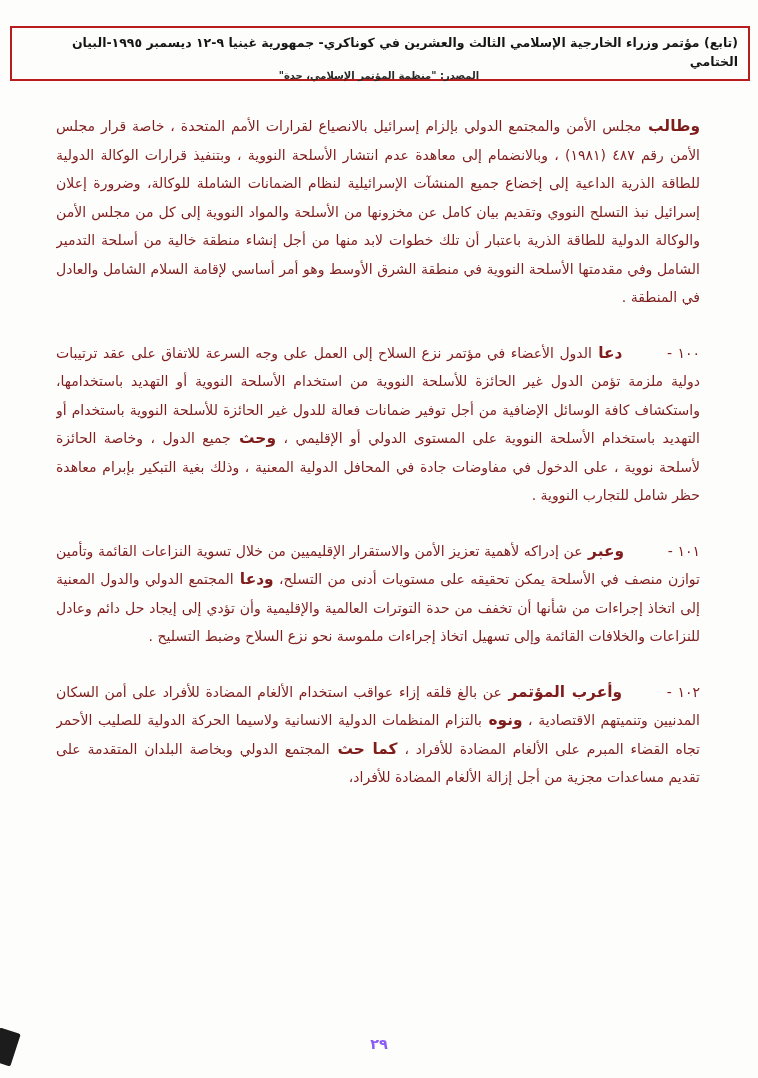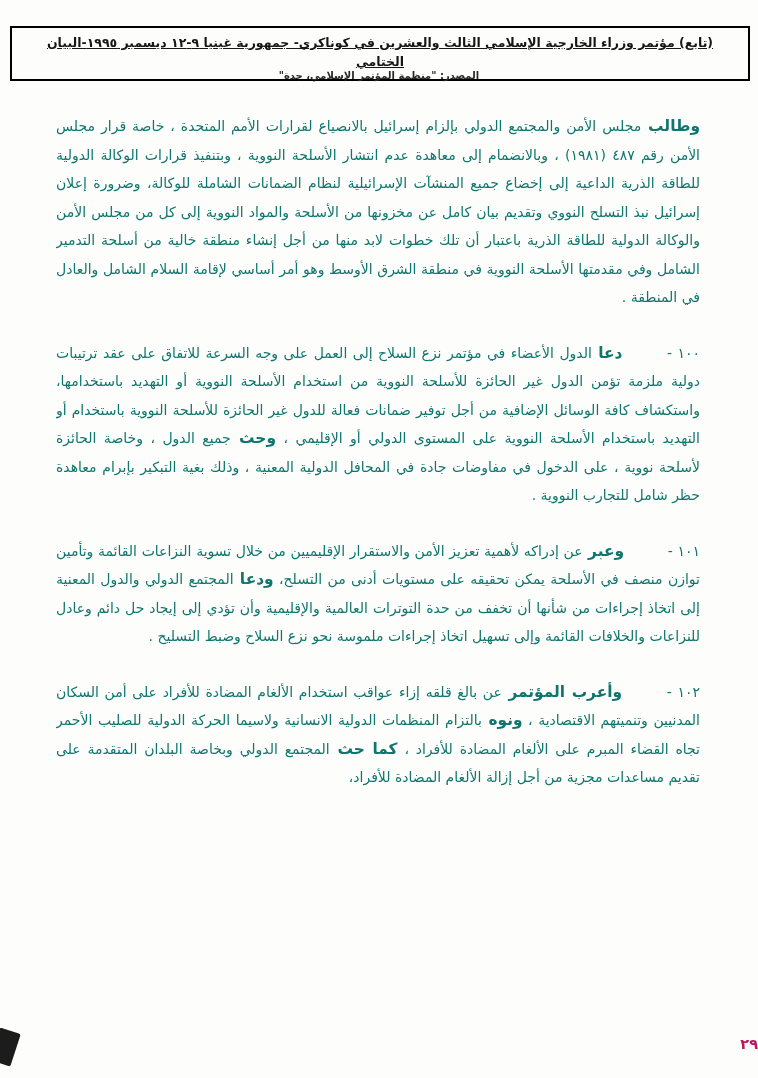--- a/index.html
+++ b/index.html
@@ -11,57 +11,57 @@
     margin:0 auto;
     background:#fdfdfb;
     color:#161616;
     direction:rtl;
     overflow:hidden;
     box-shadow:0 0 4px rgba(0,0,0,.35);
   }
   .header-box {
     position:absolute;
     top:26px; right:8px; left:10px;
-    border:2px solid #000000;
+    border:2px solid #b91c1c;
     padding:6px 10px 7px;
-    text-align:center;
+    text-align:right;
     font-weight:bold;
     font-size:12.5px;
     line-height:1.5;
     letter-spacing:0;
     background:#fdfdfb;
-    text-decoration:underline;
   }
   .source-line {
     position:absolute;
     top:70px; right:0; left:0;
     text-align:center;
     font-weight:bold;
     font-size:10px;
     color:#2a2a2a;
   }
   .body-text {
     position:absolute;
     top:112px; right:58px; left:56px;
     height:908px;
     overflow:hidden;
     font-size:14px;
     line-height:28.5px;
     text-align:justify;
-    color:#0f766e;
+    color:#7f1d1d;
   }
   .body-text p { margin-bottom:27px; }
   .body-text b { font-weight:bold; font-size:1.1em; }
   .para-number { letter-spacing:1px;margin-left:39px; }
   .page-number {
     position:absolute;
     top:1036px; right:0; left:0;
+    text-align:center;
     font-weight:bold;
     font-size:14.5px;
-    color:#be185d;
+    color:#8b5cf6;
   }
   .scan-artifact {
     position:absolute;
     left:-6px; top:1030px;
     width:22px; height:34px;
     background:#1c1c1c;
     transform:rotate(18deg);
     border-radius:2px;
   }
 </style>

